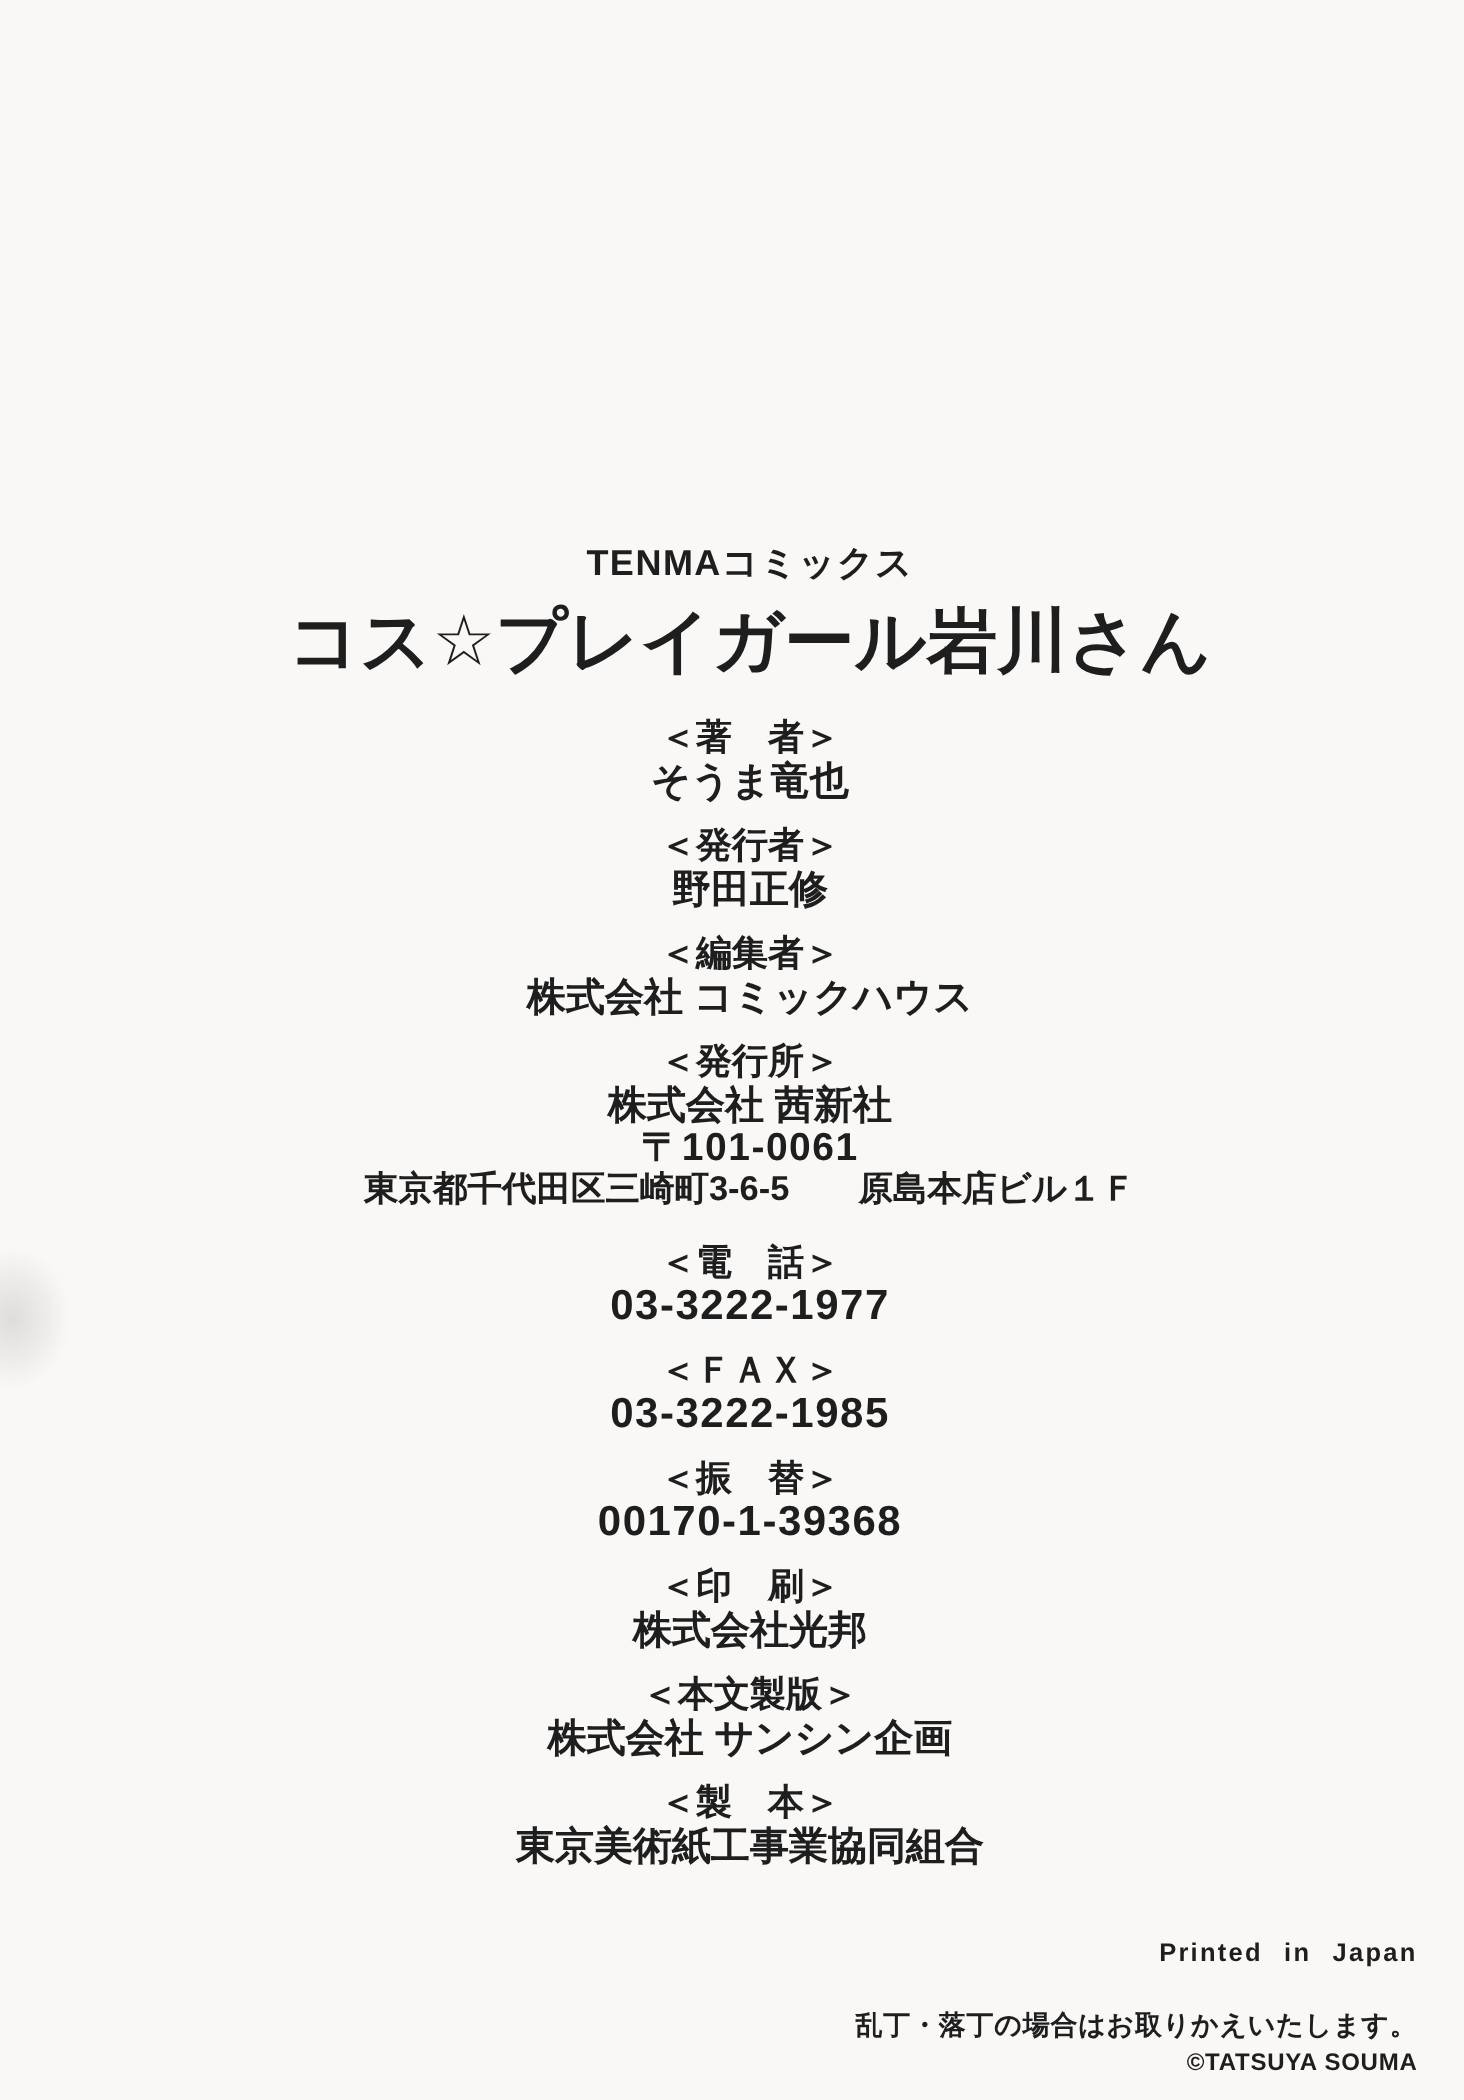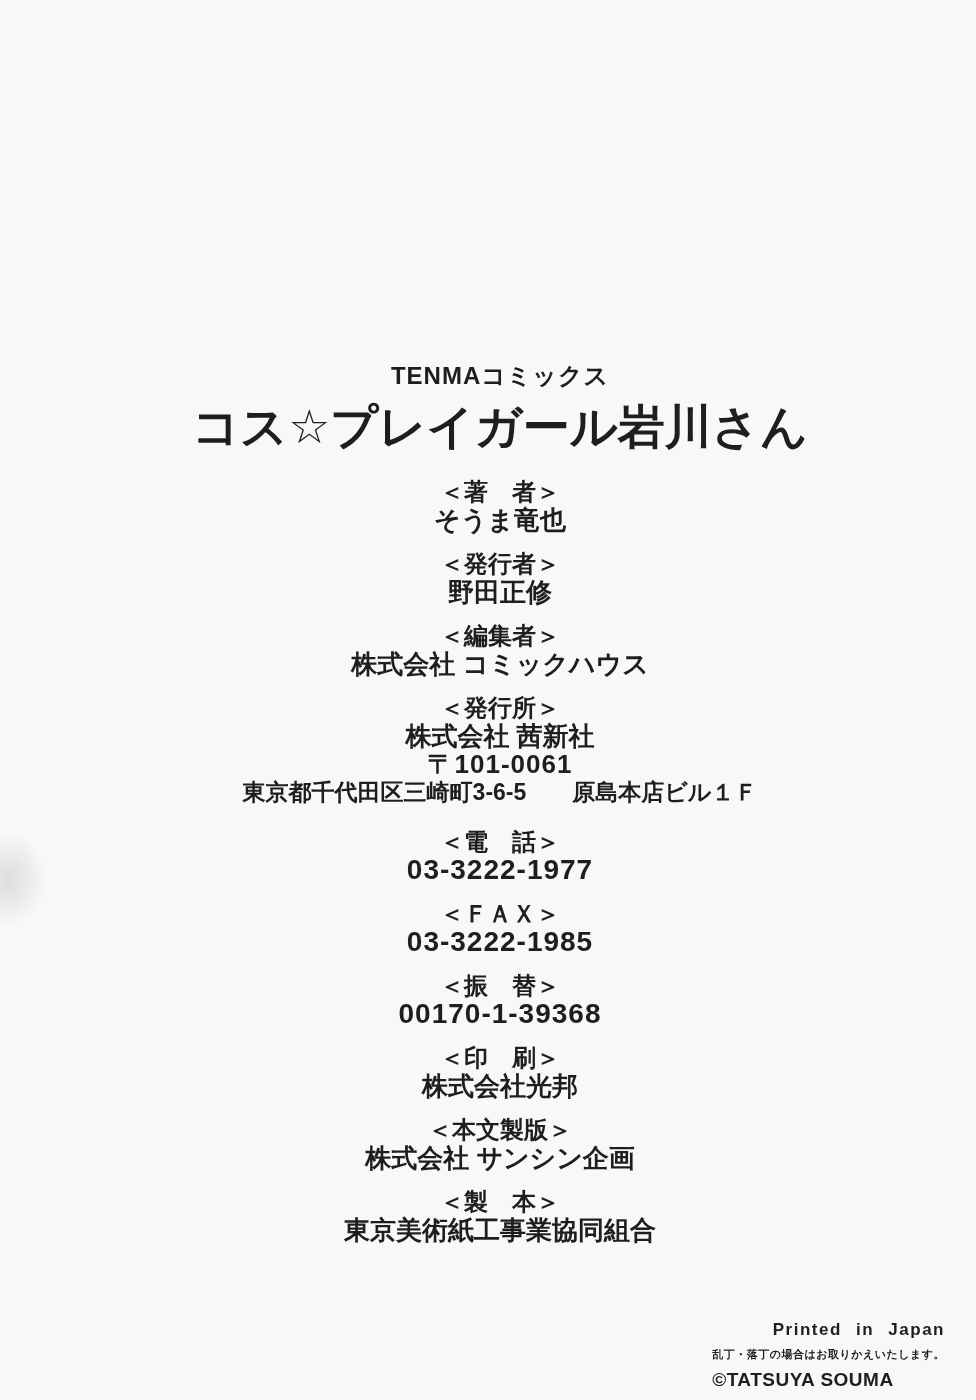--- a/index.html
+++ b/index.html
@@ -94,34 +94,35 @@
     right: 31px;
     text-align: left;
   }
 
   .footer-block .printed {
     font-size: 17px;
     line-height: 25px;
     text-align: right;
     letter-spacing: 1.5px;
     word-spacing: 8px;
-    margin-top: 28px;
   }
 
   .footer-block .notice {
-    font-size: 11px;
+    font-size: 18px;
     line-height: 25px;
     letter-spacing: 0.5px;
     white-space: nowrap;
+    margin-top: 24px;
   }
 
   .footer-block .copyright {
-    font-size: 19px;
+    font-size: 16px;
     line-height: 25px;
     letter-spacing: 0.5px;
+    text-align: right;
   }
 </style>
 </head>
 <body>
 
 <div class="smudge"></div>
 
 <div class="colophon-column">
 
   <div class="series">TENMAコミックス</div>

